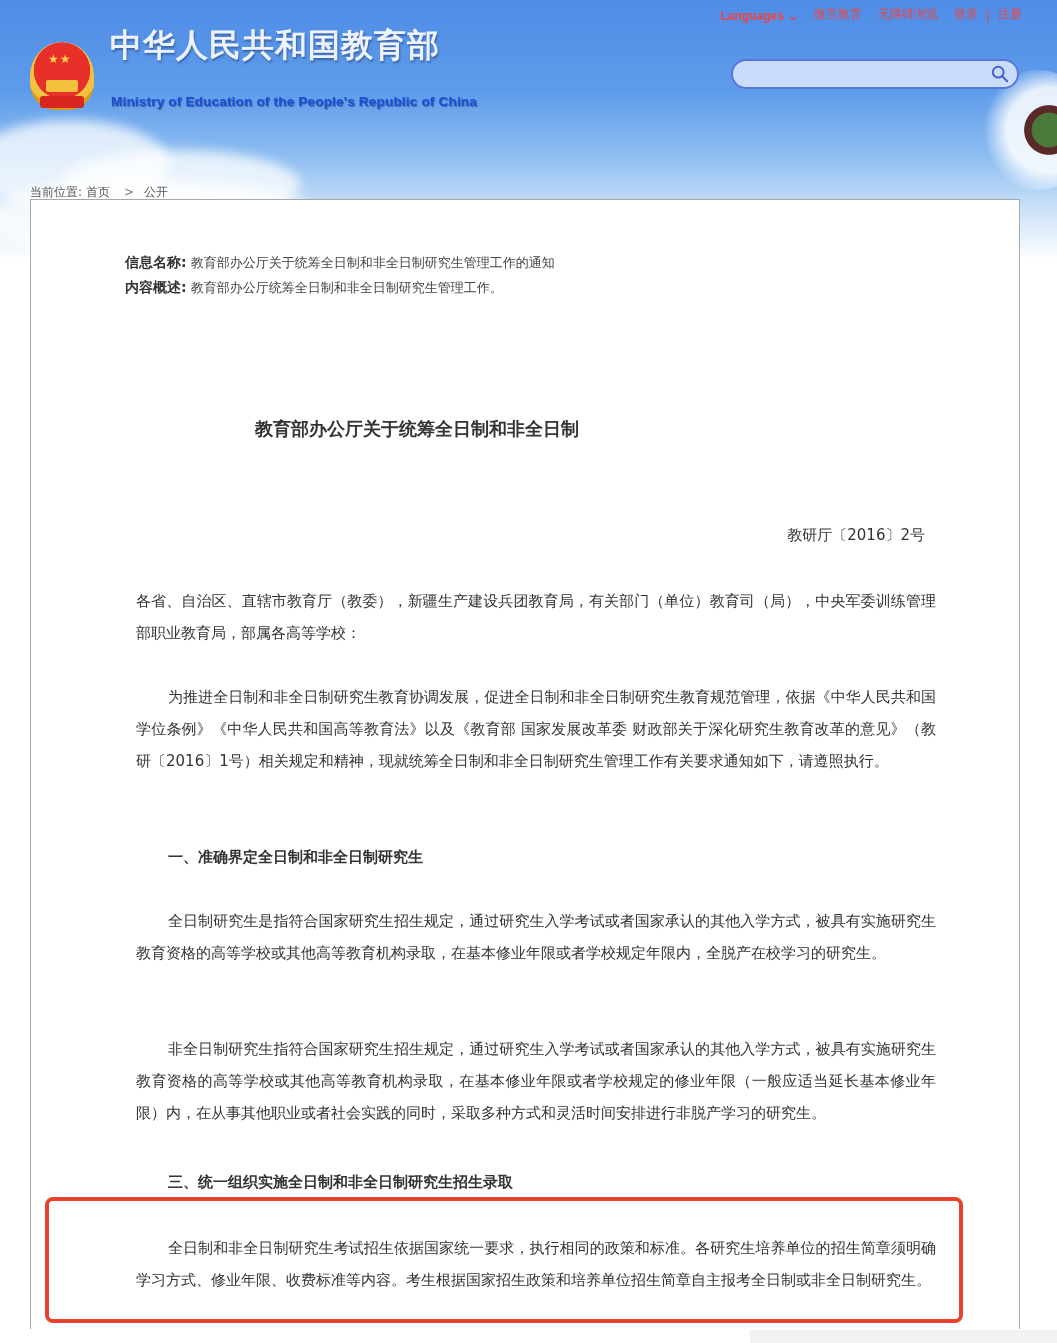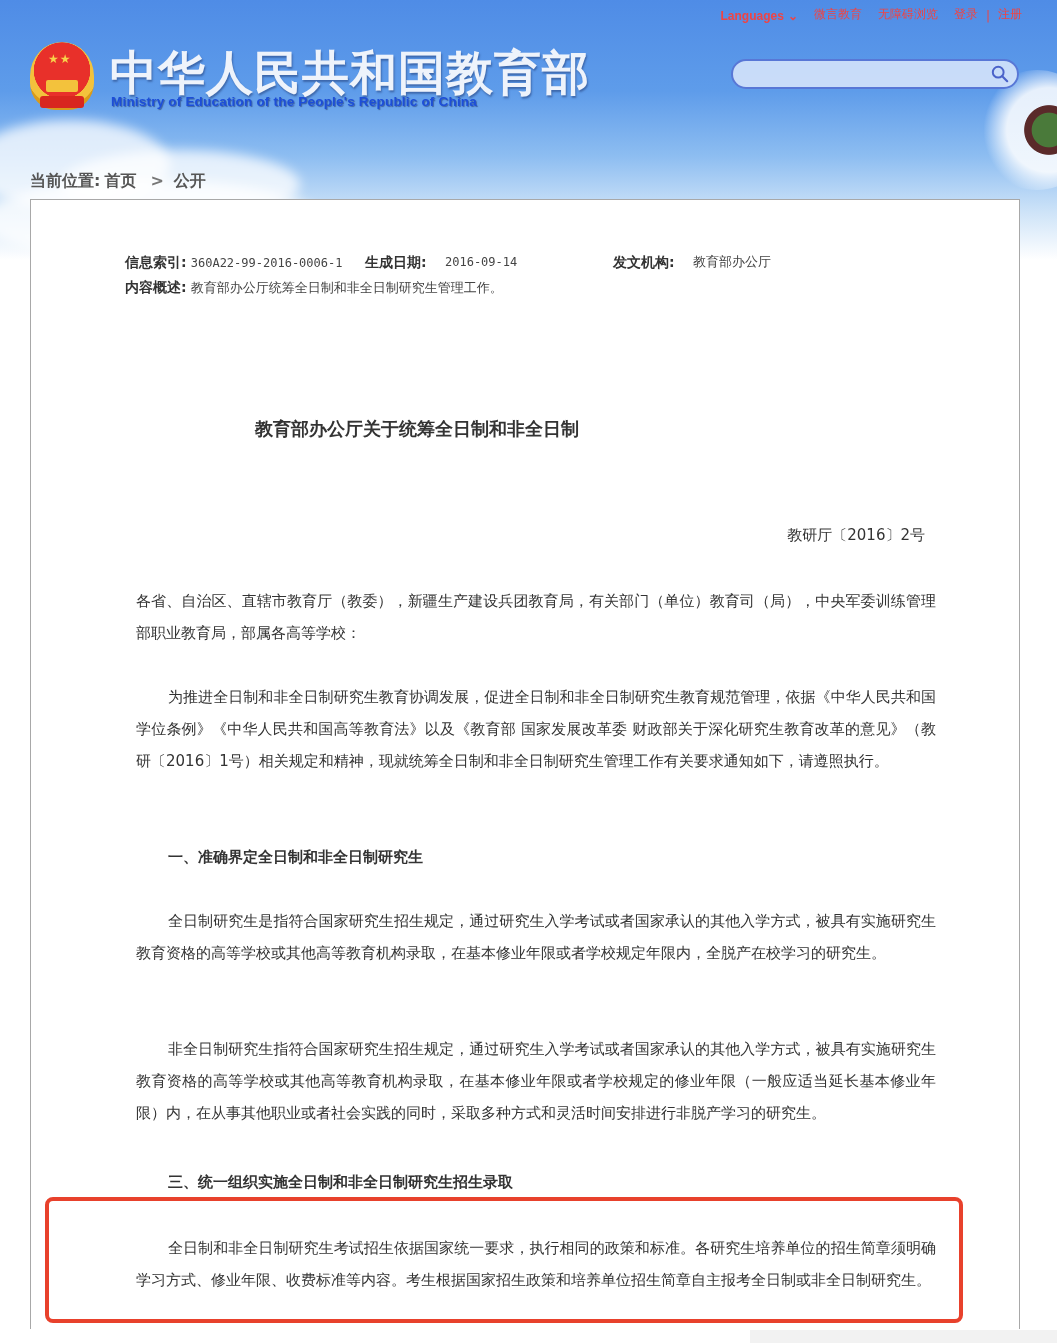--- a/index.html
+++ b/index.html
@@ -22,40 +22,40 @@
   }
   .emblem {
     position: absolute; left: 30px; top: 42px; width: 64px; height: 68px;
     border-radius: 50% 50% 40% 40%;
     background: radial-gradient(circle at 50% 42%, #e8302a 0 55%, #f3c23c 56% 70%, #d99b1a 71%);
   }
   .emblem .stars { position: absolute; left: 18px; top: 10px; color: #f8d24a; font-size: 12px; letter-spacing: 1px; }
   .emblem .gate { position: absolute; left: 16px; top: 38px; width: 32px; height: 12px; background: #f3c23c; border-radius: 2px; }
   .emblem .ribbon { position: absolute; left: 10px; top: 54px; width: 44px; height: 12px; background: #d8261f; border-radius: 3px; }
   .site-title {
-    position: absolute; left: 110px; top: 42px; font-size: 47px; font-weight: bold;
+    position: absolute; left: 110px; top: 24px; font-size: 32px; font-weight: bold;
     color: #eef3fb; letter-spacing: 1px; text-shadow: 1px 2px 2px rgba(40,70,130,0.6);
     font-family: Liberation Sans, sans-serif;
   }
   .site-subtitle {
     position: absolute; left: 111px; top: 94px; font-size: 13.5px; font-weight: bold;
     color: #1d4ed8; text-shadow: 1px 1px 1px rgba(40,70,130,0.7); letter-spacing: 0.2px;
     font-family: "Liberation Sans", sans-serif;
   }
   .topnav { position: absolute; top: 6px; right: 35px; display: flex; align-items: flex-end; font-size: 12px; color: #ef4444; }
   .topnav span { margin-left: 16px; cursor: pointer; }
   .topnav .lang { font-weight: bold; font-family: "Liberation Sans", sans-serif; }
   .topnav .sep { margin-left: 8px; margin-right: -8px; }
   .search {
     position: absolute; left: 731px; top: 59px; width: 288px; height: 30px;
     border: 2px solid #5877d6; border-radius: 16px; background: rgba(220,232,252,0.85);
   }
   .search input { width: 240px; height: 26px; border: none; background: transparent; margin-left: 12px; outline: none; }
   .search .search-icon { position: absolute; right: 8px; top: 4px; width: 18px; height: 18px; }
-  .breadcrumb { position: absolute; left: 30px; top: 171px; font-size: 16px; color: #555; font-weight: bold; }
+  .breadcrumb { position: absolute; left: 30px; top: 184px; font-size: 12px; color: #555; }
   .breadcrumb span { margin-right: 4px; }
   .breadcrumb .chev { margin: 0 10px; color: #777; }
   .content-box {
     position: absolute; left: 30px; top: 199px; width: 990px; height: 1130px;
     background: #fff; border: 1px solid #a8a8a8; border-bottom: none;
   }
   .meta { position: absolute; left: 125px; top: 252px; font-size: 13px; color: #444; }
   .meta-row { position: relative; height: 25px; line-height: 20px; white-space: nowrap; }
   .meta-label { font-weight: bold; color: #333; font-size: 14px; }
   .meta-val { color: #444; }
@@ -108,26 +108,22 @@
 </div>
 
 <div class="breadcrumb">
   <span>当前位置:</span><span>首页</span><span class="chev">&gt;</span><span>公开</span>
 </div>
 
 <div class="content-box"></div>
 
 <div class="meta">
   <div class="meta-row">
-    <span class="meta-label">信息索引:</span>
-    <span class="meta-val mono">360A22-99-2016-0006-1</span>
-    <span class="meta-label" style="position:absolute;left:240px;">生成日期:</span>
-    <span class="meta-val mono" style="position:absolute;left:320px;">2016-09-14</span>
-    <span class="meta-label" style="position:absolute;left:488px;">发文机构:</span>
-    <span class="meta-val" style="position:absolute;left:568px;">教育部办公厅</span>
+    <span class="meta-label">信息名称:</span>
+    <span class="meta-val">教育部办公厅关于统筹全日制和非全日制研究生管理工作的通知</span>
   </div>
   <div class="meta-row">
     <span class="meta-label">内容概述:</span>
     <span class="meta-val">教育部办公厅统筹全日制和非全日制研究生管理工作。</span>
   </div>
 </div>
 
 <div class="doc-title">
   <div>教育部办公厅关于统筹全日制和非全日制</div>
 </div>

